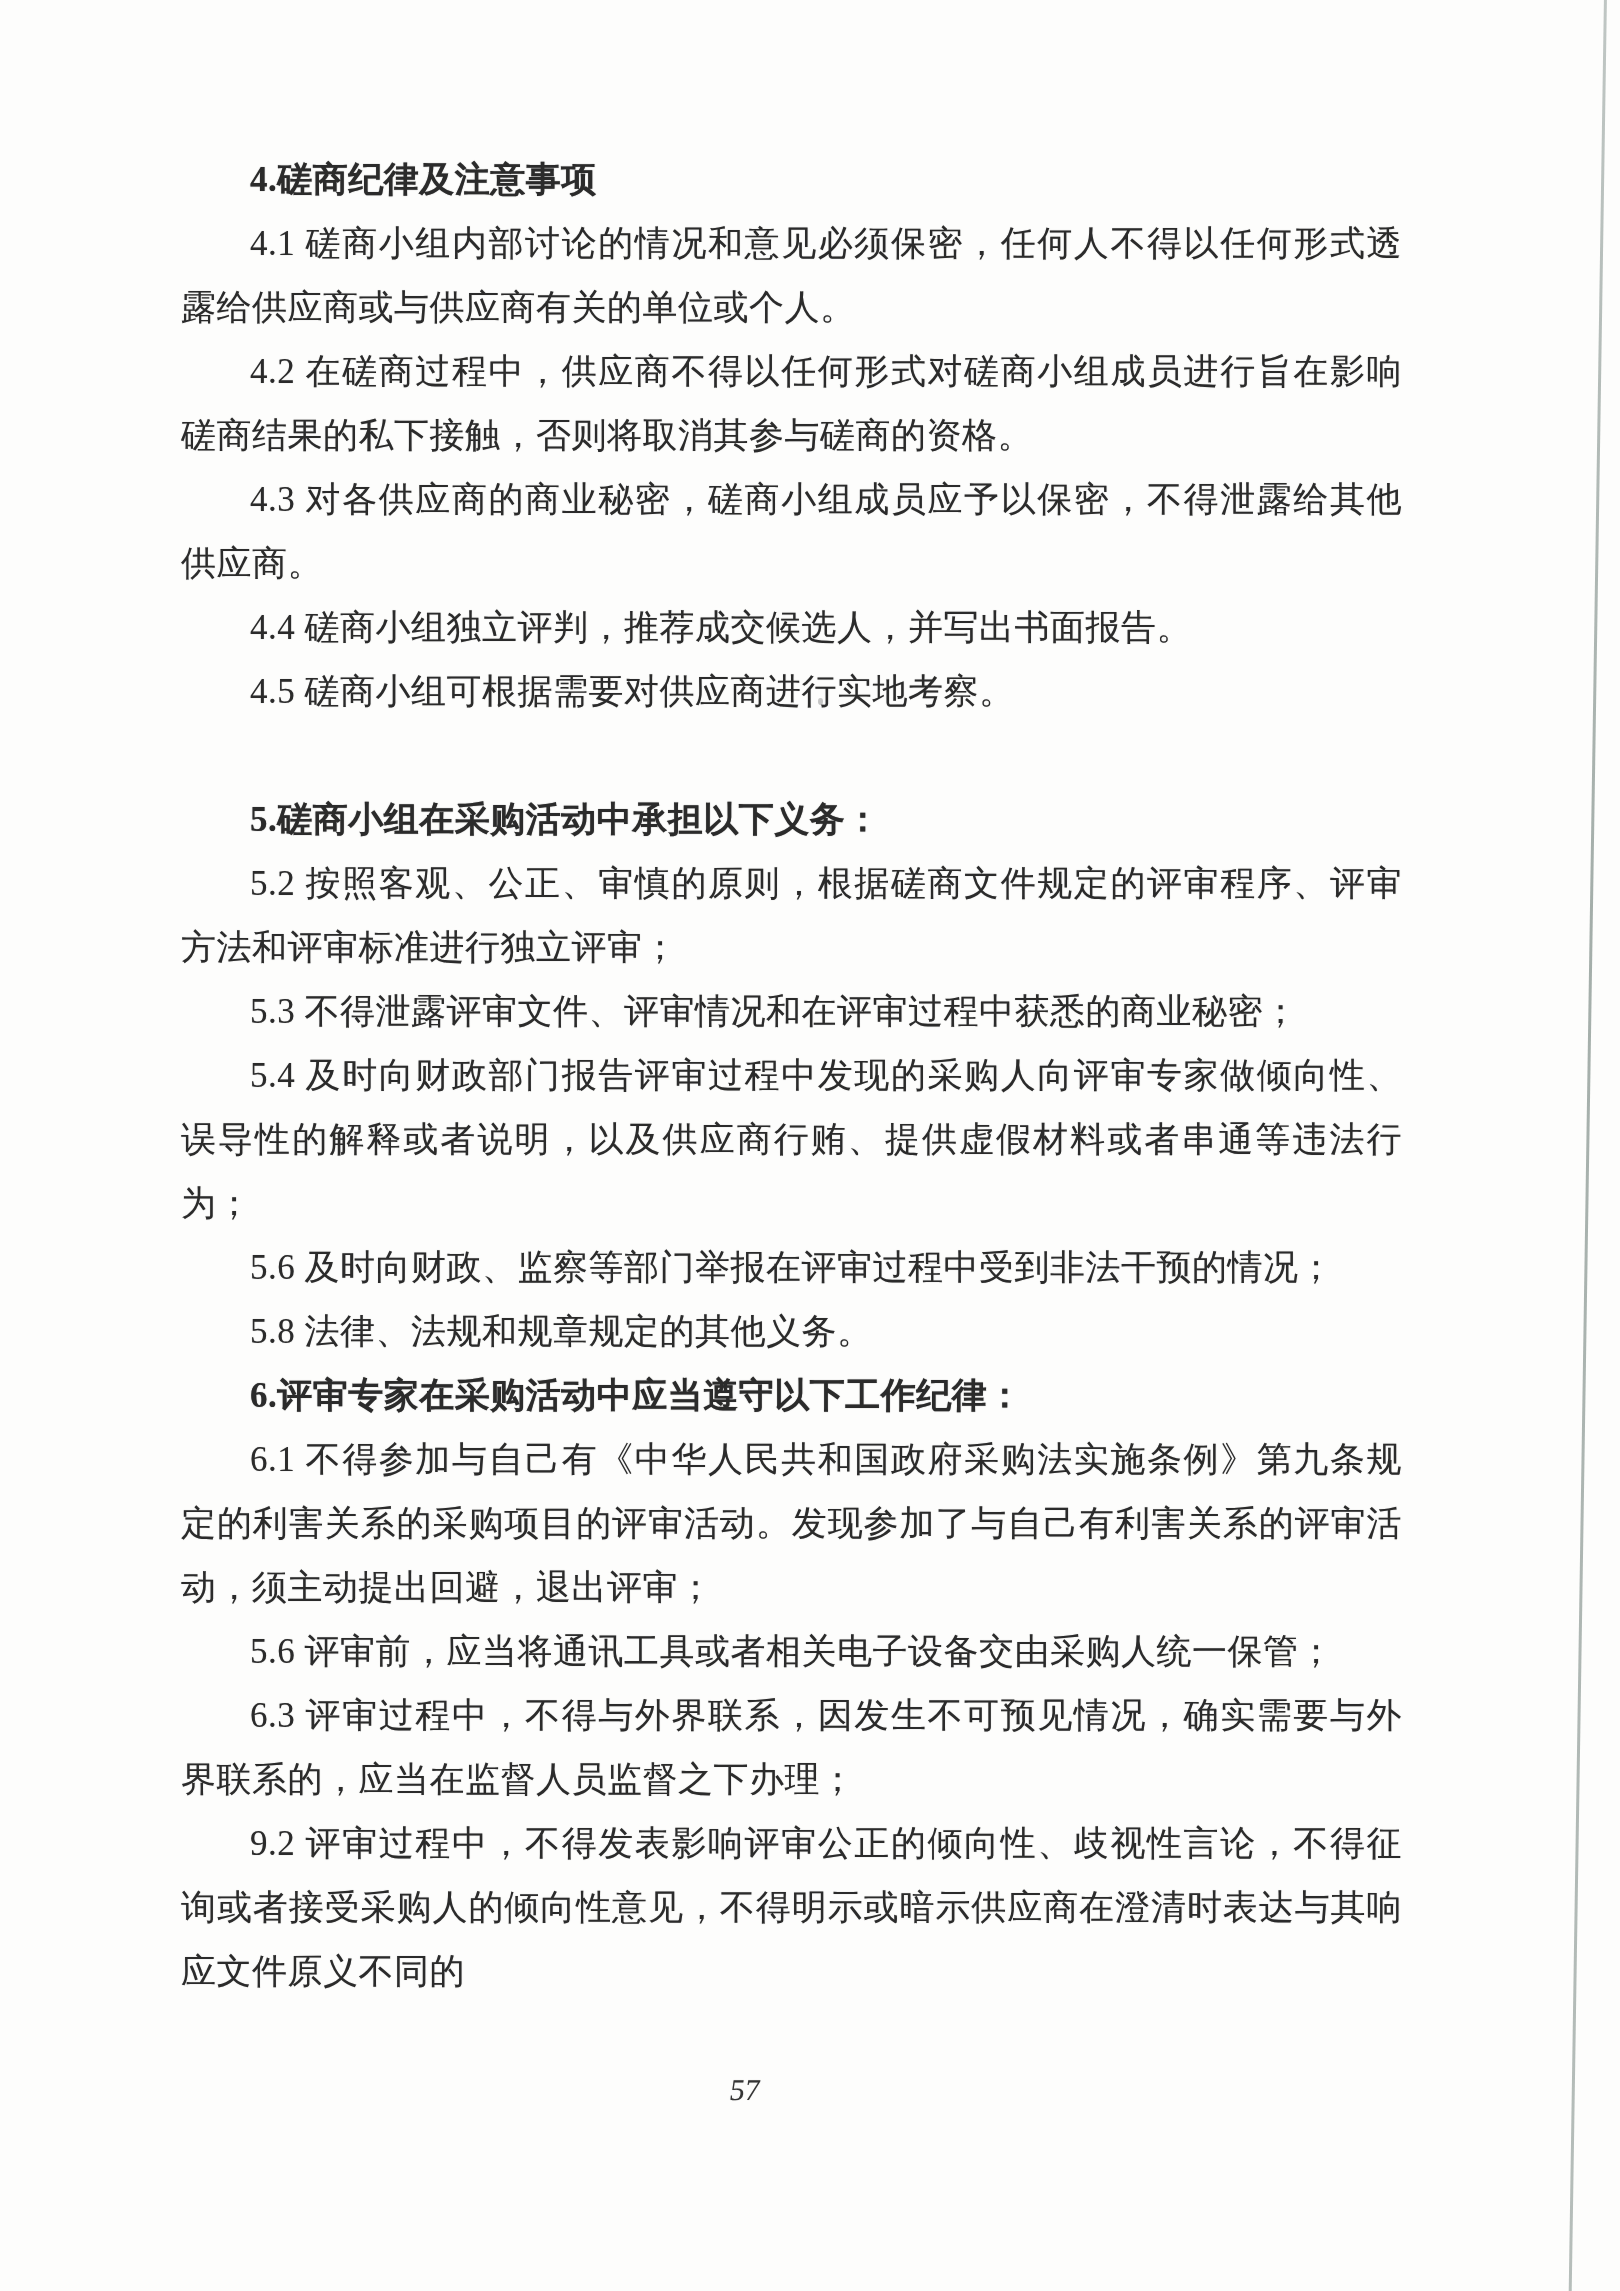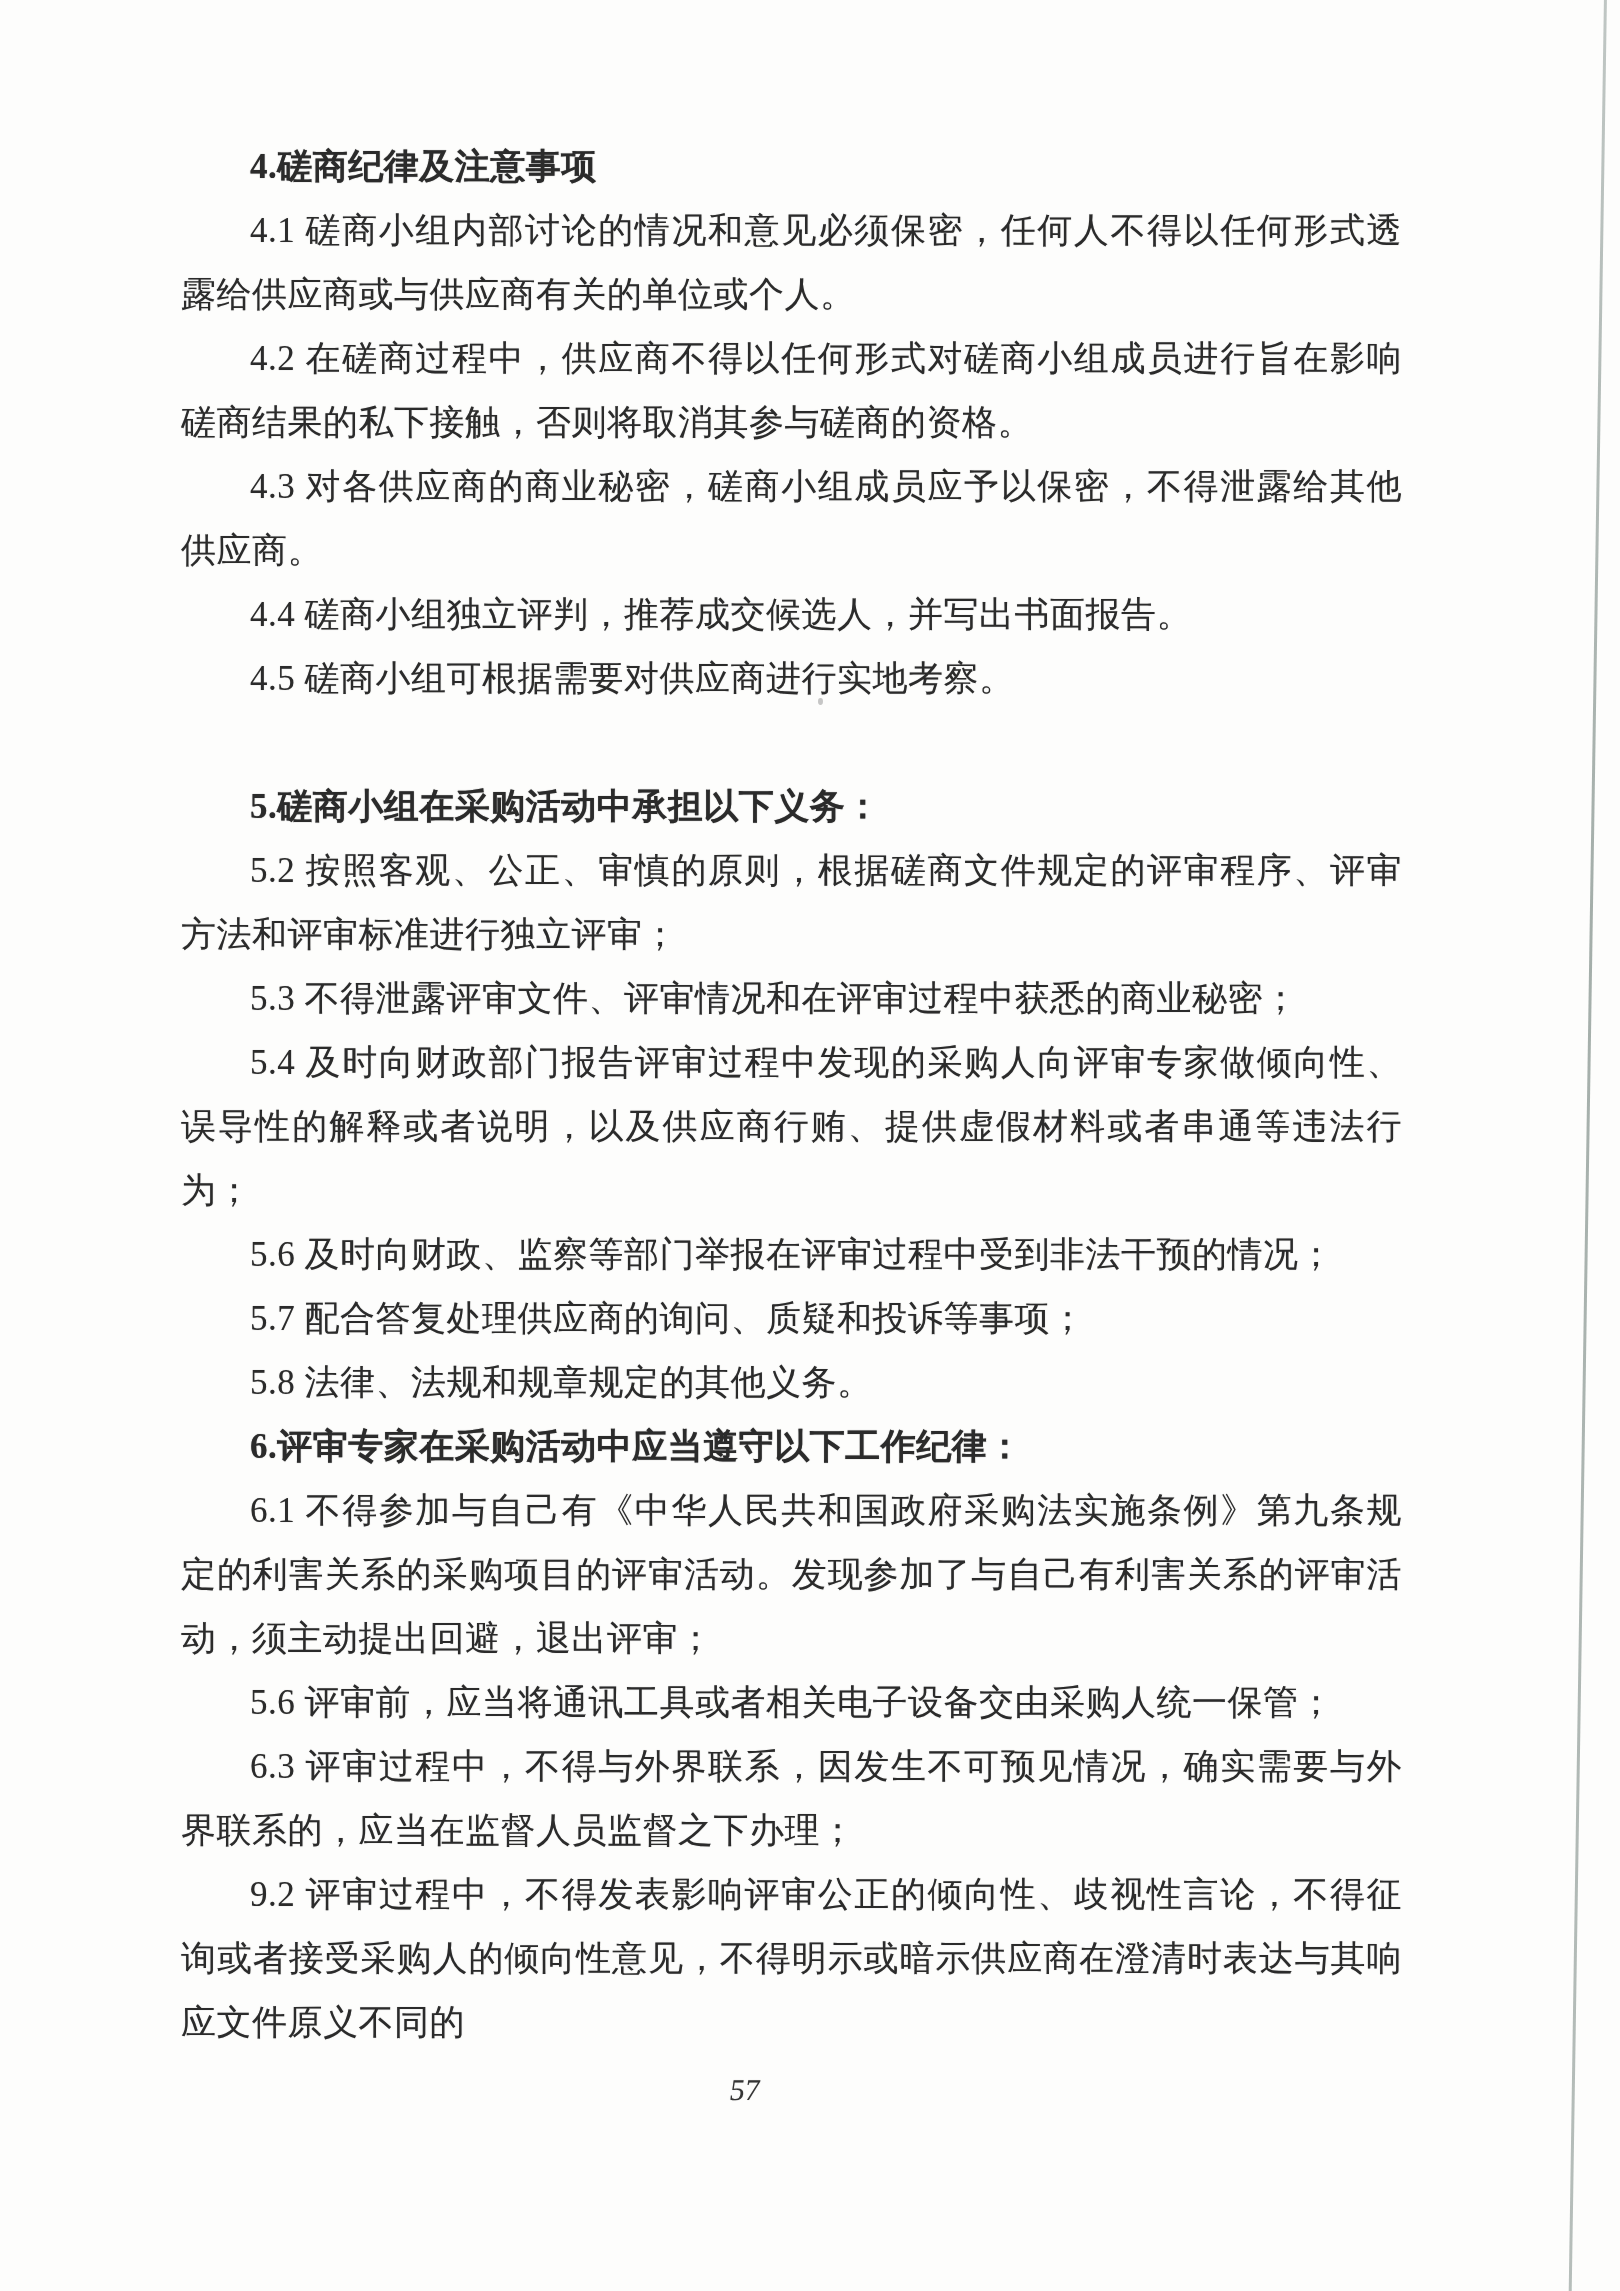--- a/index.html
+++ b/index.html
@@ -12,21 +12,21 @@
     width: 1620px;
     height: 2292px;
     background: #fdfdfc;
     overflow: hidden;
     font-family: "Liberation Serif", "DejaVu Serif", serif;
     color: #2b2b2b;
   }
   .textblock {
     position: absolute;
     left: 181px;
-    top: 135px;
+    top: 148px;
     width: 1221px;
   }
   .doc-para, .doc-heading {
     margin: 0;
     font-size: 35px;
     line-height: 64px;
     letter-spacing: 0.5px;
     text-indent: 69px;
     text-align: justify;
     font-weight: 400;
@@ -86,21 +86,20 @@
       <p class="doc-para">4.4 磋商小组独立评判，推荐成交候选人，并写出书面报告。</p>
       <p class="doc-para">4.5 磋商小组可根据需要对供应商进行实地考察。</p>
     </section>
 
     <section>
       <h2 class="doc-heading gap-before">5.磋商小组在采购活动中承担以下义务：</h2>
       <p class="doc-para">5.2 按照客观、公正、审慎的原则，根据磋商文件规定的评审程序、评审方法和评审标准进行独立评审；</p>
       <p class="doc-para">5.3 不得泄露评审文件、评审情况和在评审过程中获悉的商业秘密；</p>
       <p class="doc-para">5.4 及时向财政部门报告评审过程中发现的采购人向评审专家做倾向性、误导性的解释或者说明，以及供应商行贿、提供虚假材料或者串通等违法行为；</p>
       <p class="doc-para">5.6 及时向财政、监察等部门举报在评审过程中受到非法干预的情况；</p>
-      <p class="doc-para">5.7 配合答复处理供应商的询问、质疑和投诉等事项；</p>
       <p class="doc-para">5.8 法律、法规和规章规定的其他义务。</p>
     </section>
 
     <section>
       <h2 class="doc-heading">6.评审专家在采购活动中应当遵守以下工作纪律：</h2>
       <p class="doc-para">6.1 不得参加与自己有《中华人民共和国政府采购法实施条例》第九条规定的利害关系的采购项目的评审活动。发现参加了与自己有利害关系的评审活动，须主动提出回避，退出评审；</p>
       <p class="doc-para">5.6 评审前，应当将通讯工具或者相关电子设备交由采购人统一保管；</p>
       <p class="doc-para">6.3 评审过程中，不得与外界联系，因发生不可预见情况，确实需要与外界联系的，应当在监督人员监督之下办理；</p>
       <p class="doc-para">9.2 评审过程中，不得发表影响评审公正的倾向性、歧视性言论，不得征询或者接受采购人的倾向性意见，不得明示或暗示供应商在澄清时表达与其响应文件原义不同的</p>
     </section>

